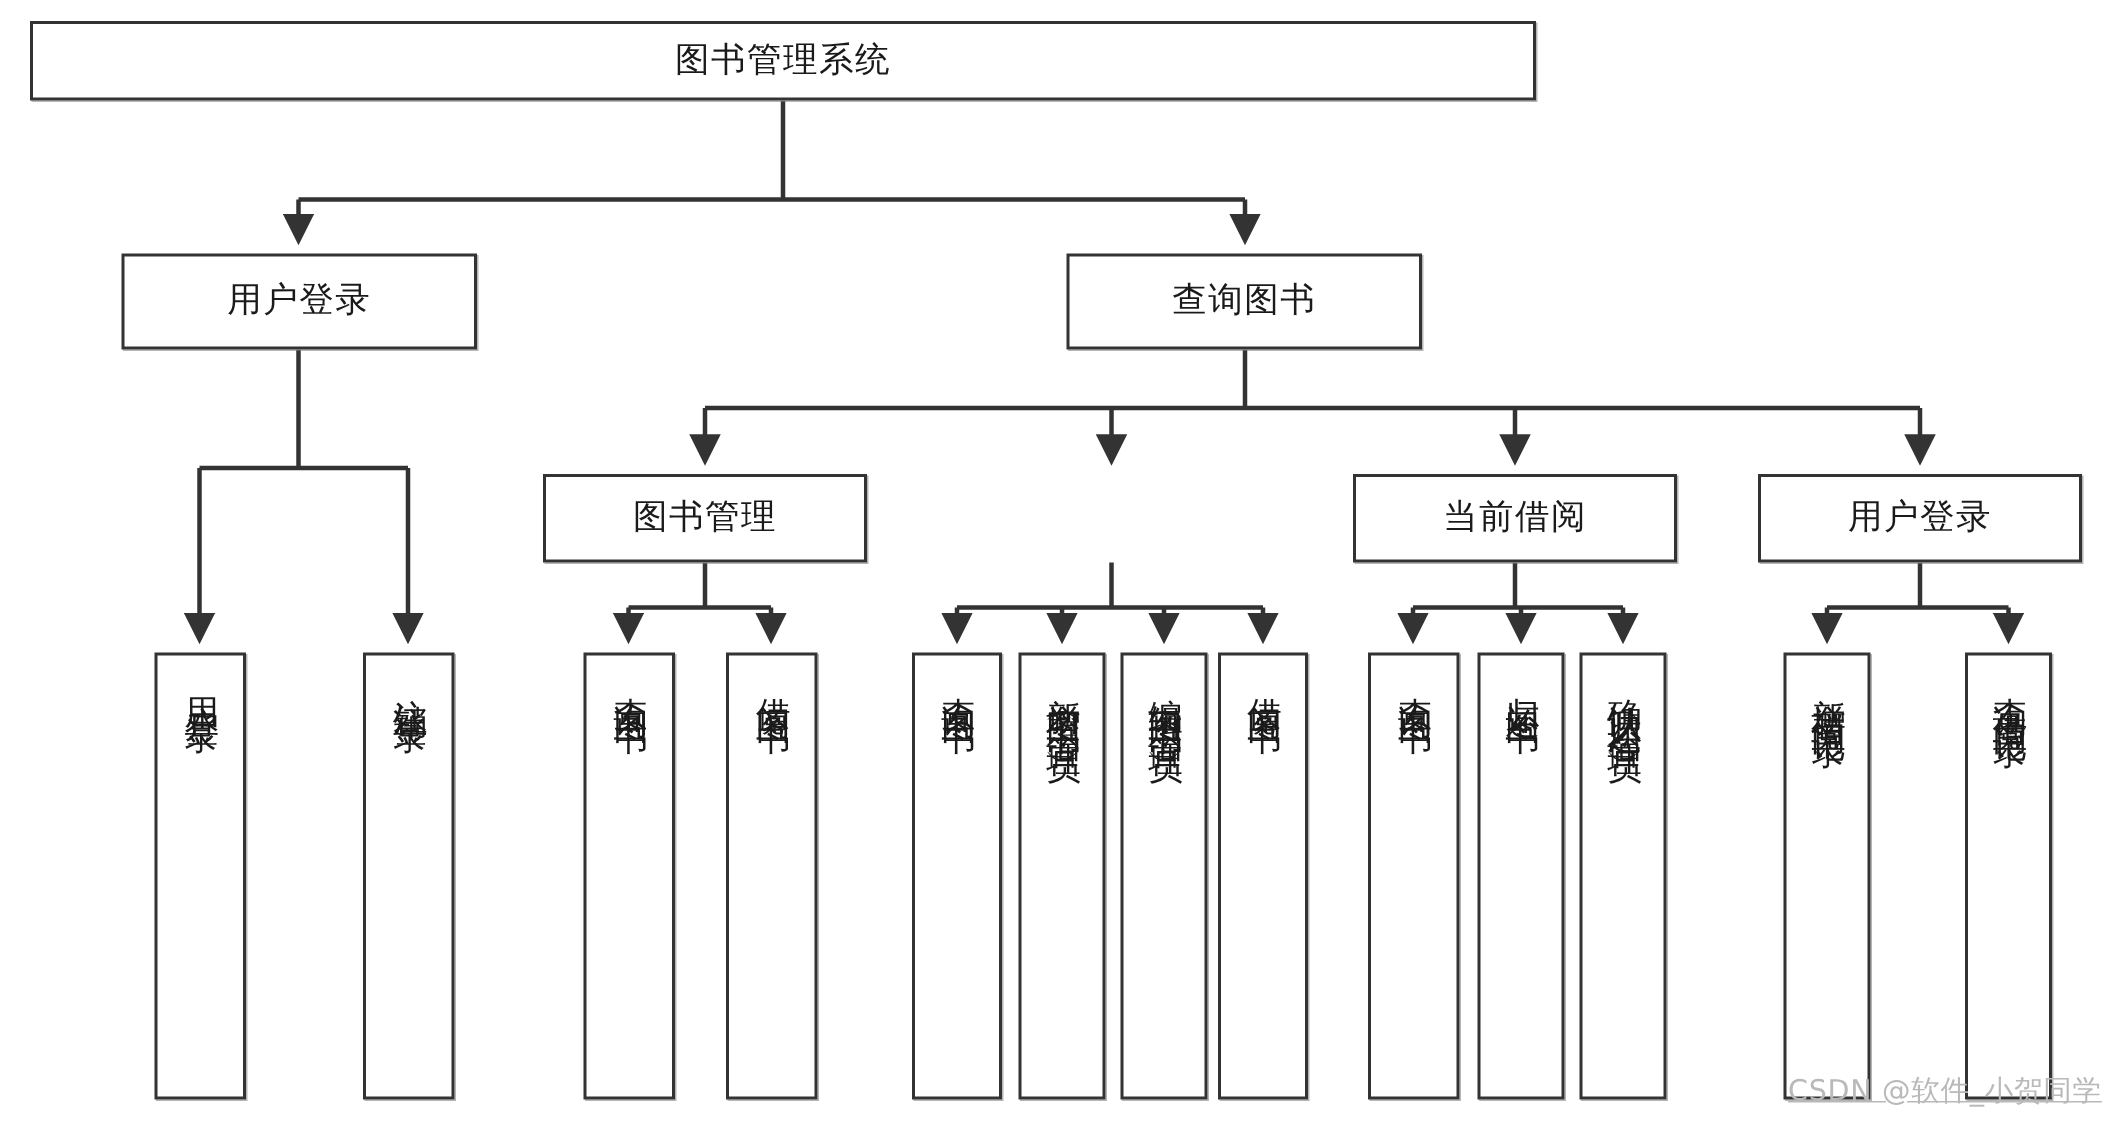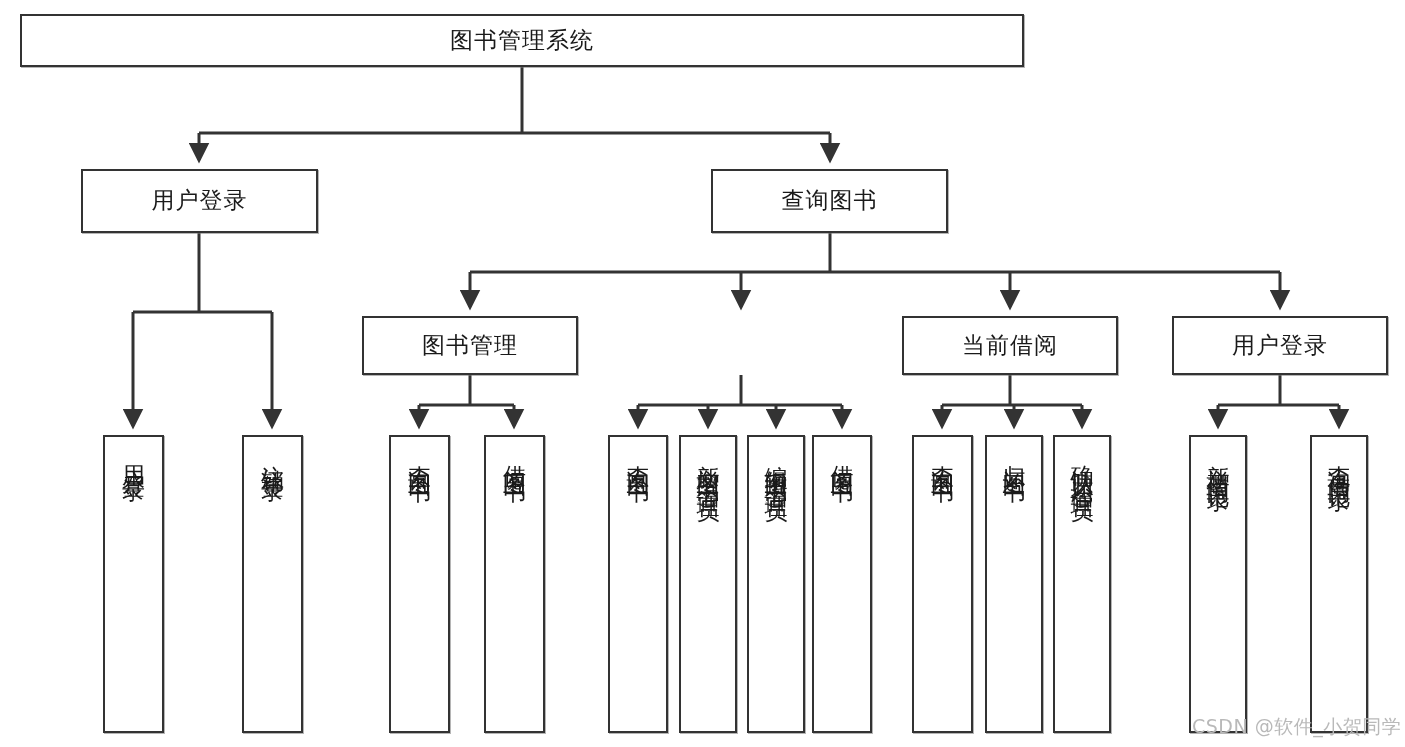--- a/index.html
+++ b/index.html
@@ -175,15 +175,15 @@
   <div class="node leaf" id="node-leaf-10" style="left: 1053px; top: 435px; width: 58px; height: 298px;">
     <span class="node-label">确认归还（管理员）</span>
   </div>
   <div class="node leaf" id="node-leaf-11" style="left: 1189px; top: 435px; width: 58px; height: 298px;">
     <span class="node-label">新增借阅记录</span>
   </div>
   <div class="node leaf" id="node-leaf-12" style="left: 1310px; top: 435px; width: 58px; height: 298px;">
     <span class="node-label">查询借阅记录</span>
   </div>
 
-  <div class="watermark" style="left: 1192px; top: 714px; color: rgb(185, 185, 185);">CSDN @软件_小贺同学</div>
+  <div class="watermark" style="left: 1192px; top: 714px; color: rgb(185, 185, 185); text-decoration: underline;">CSDN @软件_小贺同学</div>
 
 </div>
 
 </body></html>

